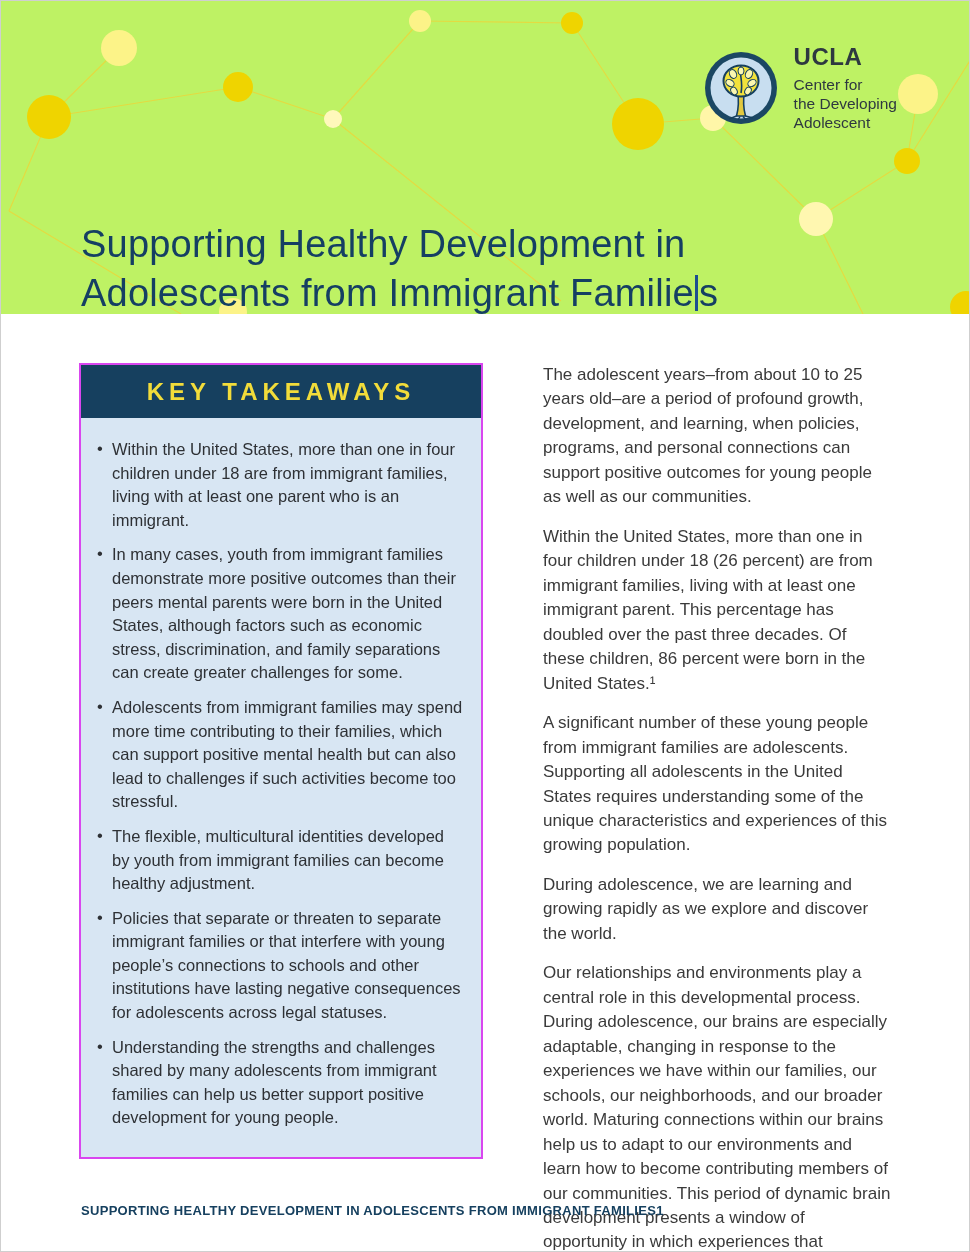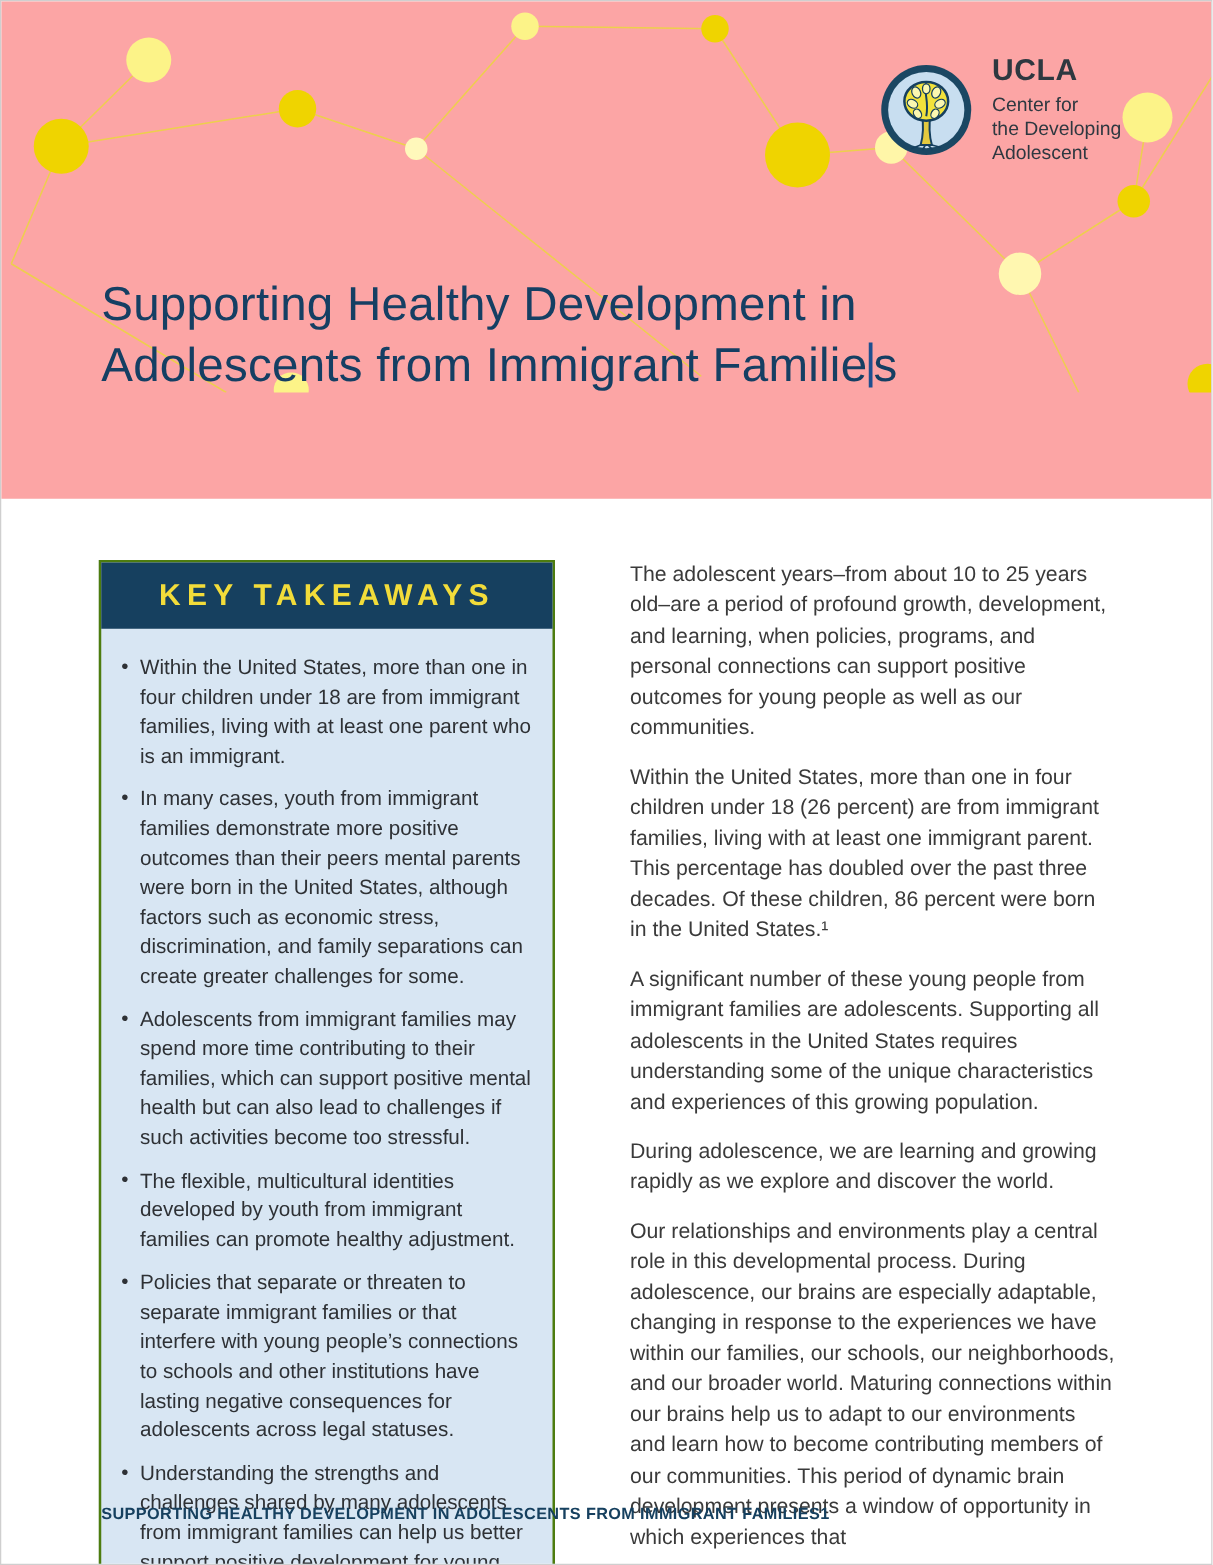--- a/index.html
+++ b/index.html
@@ -10,22 +10,22 @@
     margin: 0 auto;
     background: #ffffff;
     border: 1px solid #cfcfcf;
     overflow: hidden;
     font-family: "Liberation Sans", sans-serif;
   }
 
   
   .hero {
     position: relative;
-    height: 398px;
-    background: #fca5a5;
+    height: 313px;
+    background: #bef264;
     overflow: hidden;
   }
   .hero .network { position:absolute; top:0; left:0; }
 
   .logo {
     position: absolute;
     top: 42px; right: 72px;
     display: flex; align-items: center; gap: 15px;
   }
   .logo-text { color:#2e3840; }
@@ -50,22 +50,22 @@
 
   
   .body-area {
     display: flex;
     gap: 60px;
     padding: 49px 77px 0 78px;
   }
 
   
   .kt-box {
-    width: 365px; flex: none;
-    border: 2px solid #4d7c0f;
+    width: 404px; flex: none;
+    border: 2px solid #d946ef;
     background: #D8E6F3;
     align-self: flex-start;
   }
   .kt-head {
     background: #16405F;
     color: #F2DC3A;
     text-align: center;
     font-size: 24px;
     font-weight: bold;
     letter-spacing: 5px;
@@ -192,21 +192,21 @@
   </div>
 
   <div class="body-area">
 
     <aside class="kt-box">
       <div class="kt-head">KEY TAKEAWAYS</div>
       <ul class="kt-list">
         <li>Within the United States, more than one in four children under 18 are from immigrant families, living with at least one parent who is an immigrant.</li>
         <li>In many cases, youth from immigrant families demonstrate more positive outcomes than their peers mental parents were born in the United States, although factors such as economic stress, discrimination, and family separations can create greater challenges for some.</li>
         <li>Adolescents from immigrant families may spend more time contributing to their families, which can support positive mental health but can also lead to challenges if such activities become too stressful.</li>
-        <li>The flexible, multicultural identities developed by youth from immigrant families can promote healthy adjustment.</li>
+        <li>The flexible, multicultural identities developed by youth from immigrant families can become healthy adjustment.</li>
         <li>Policies that separate or threaten to separate immigrant families or that interfere with young people’s connections to schools and other institutions have lasting negative consequences for adolescents across legal statuses.</li>
         <li>Understanding the strengths and challenges shared by many adolescents from immigrant families can help us better support positive development for young people.</li>
       </ul>
     </aside>
 
     <div class="article">
       <p>The adolescent years–from about 10 to 25 years old–are a period of profound growth, development, and learning, when policies, programs, and personal connections can support positive outcomes for young people as well as our communities.</p>
       <p>Within the United States, more than one in four children under 18 (26 percent) are from immigrant families, living with at least one immigrant parent. This percentage has doubled over the past three decades. Of these children, 86 percent were born in the United States.¹</p>
       <p>A significant number of these young people from immigrant families are adolescents. Supporting all adolescents in the United States requires understanding some of the unique characteristics and experiences of this growing population.</p>
 

